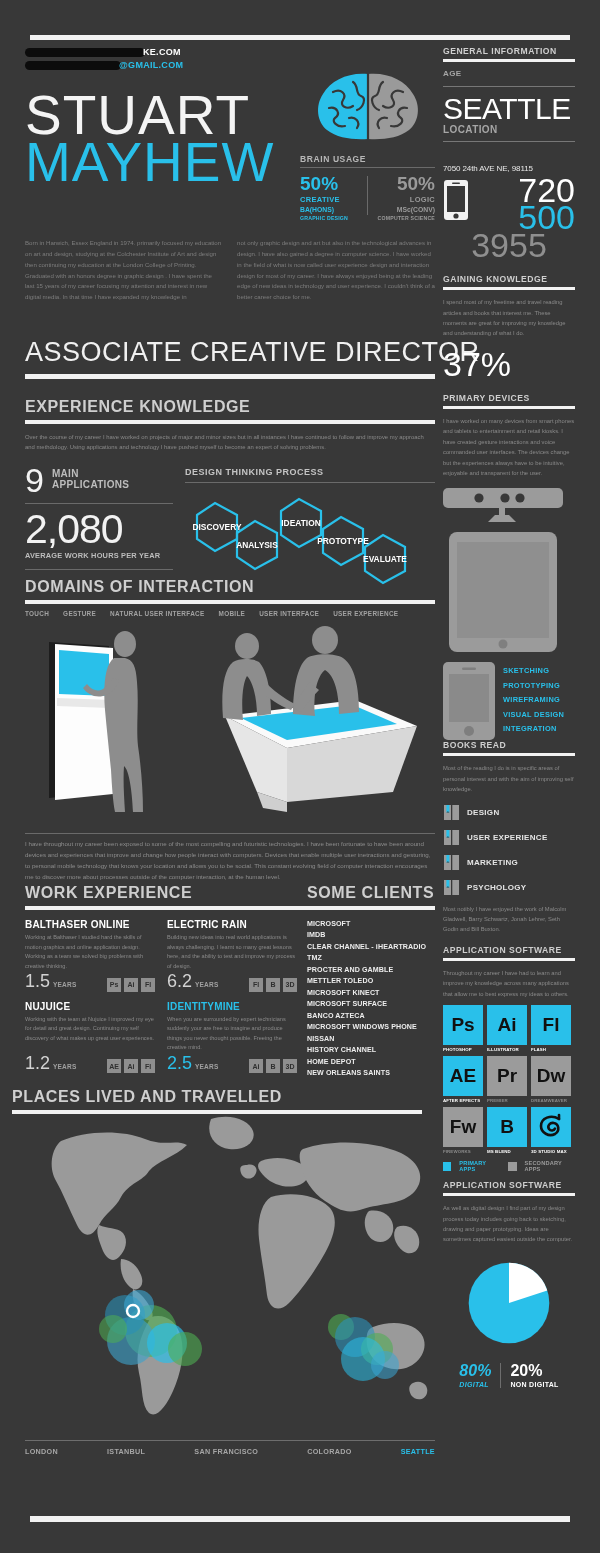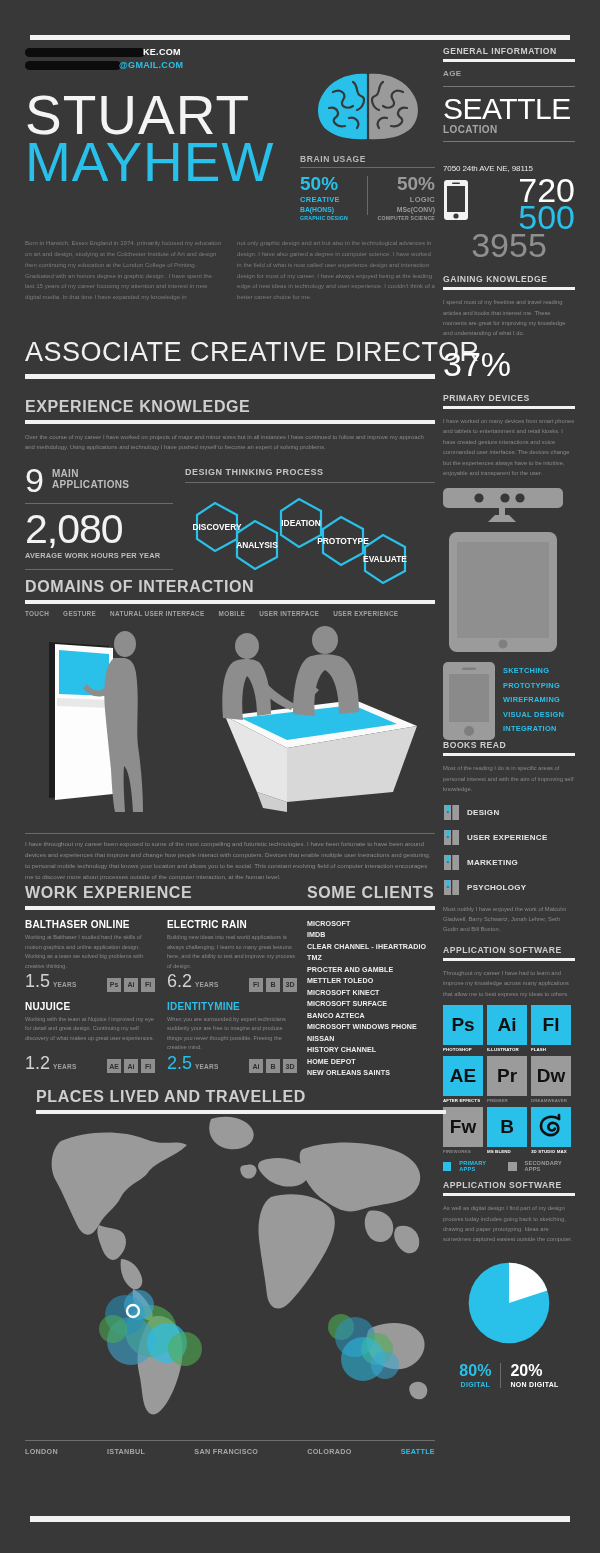--- a/index.html
+++ b/index.html
@@ -118,21 +118,21 @@
   .badges { display:flex; gap:3px; margin-left:auto; }
   .badge { width:14px; height:14px; background:#8e8e8e; color:#2f2f2f; font-size:7px; font-weight:bold;
            display:flex; align-items:center; justify-content:center; }
 
   
   .clients { position:absolute; left:307px; top:884px; width:128px; }
   .cl-rule { height:4px; background:#f2f2f2; margin:4px 0 9px; }
   .cl-item { font-size:7.1px; font-weight:bold; color:#ededed; line-height:1.62; letter-spacing:.1px; }
 
   
-  .places { position:absolute; left:36px; top:1088px; width:410px; }
+  .places { position:absolute; left:12px; top:1088px; width:410px; }
   .pl-rule { height:4px; background:#f2f2f2; margin:4px 0 0; }
   .map { position:absolute; left:25px; top:1105px; width:410px; height:330px; }
   .cities { position:absolute; left:25px; top:1440px; width:410px; }
   .cities .cline { height:1px; background:#6d6d6d; margin-bottom:6px; }
   .city-row { display:flex; justify-content:space-between; font-size:7.2px; font-weight:bold; color:#a6a6a6; letter-spacing:.3px; }
   .city-row .act { color:#29c0ea; }
 
   
   .book-item { display:flex; align-items:center; gap:7px; margin-bottom:8px; }
   .book-lab { font-size:8px; font-weight:bold; color:#e4e4e4; letter-spacing:.3px; }
@@ -160,21 +160,21 @@
   .lg-sw.pri { background:#29c0ea; }
   .lg-sw.sec { background:#9b9b9b; }
   .lg-tx { font-size:5.6px; font-weight:bold; letter-spacing:.2px; }
   .lg-tx.pri { color:#29c0ea; }
   .lg-tx.sec { color:#9b9b9b; }
 
   
   .pie-wrap { margin-top:10px; text-align:center; }
   .pie-legend { display:flex; justify-content:center; align-items:flex-start; margin-top:8px; }
   .pl-col { padding:0 9px; }
-  .pl-col.l { text-align:center; border-right:1px solid #6d6d6d; }
+  .pl-col.l { text-align:left; border-right:1px solid #6d6d6d;font-style:italic; }
   .pl-col.r { text-align:left; }
   .pl-num { font-size:16px; font-weight:bold; line-height:1; }
   .pl-lab { font-size:7px; font-weight:bold; letter-spacing:.3px; margin-top:2px; }
 </style>
 </head>
 <body>
 
 <div class="page">
 
   <div class="topbar"></div>

